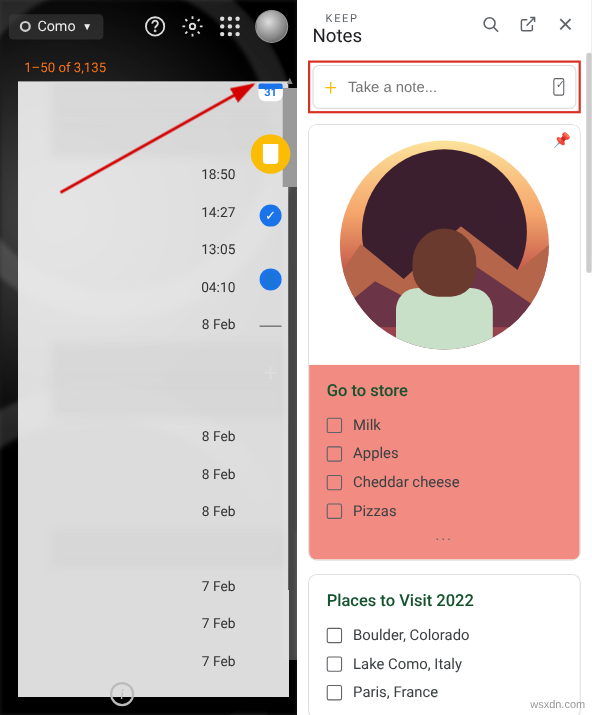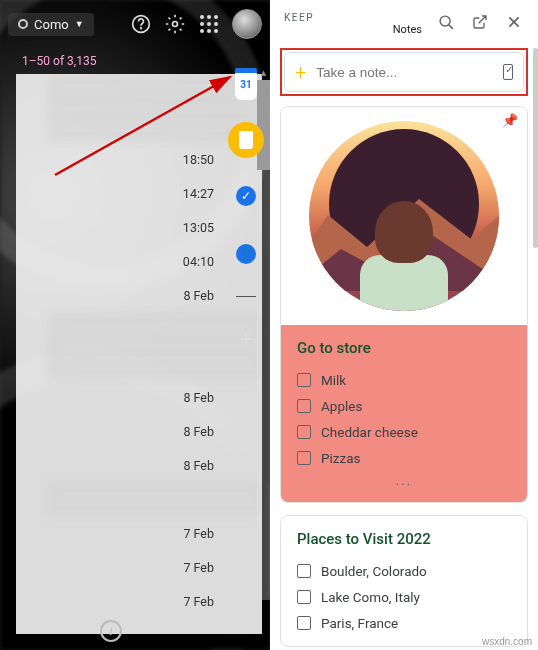--- a/index.html
+++ b/index.html
@@ -16,51 +16,51 @@
 .topbar { position: relative; z-index: 2; height: 48px; display: flex; align-items: center; padding: 0 8px; gap: 12px; color: #eee; }
 .status-chip { display: flex; align-items: center; gap: 6px; background: rgba(60,60,60,0.6); padding: 4px 10px; border-radius: 4px; font-size: 13px; cursor: pointer; }
 .status-dot { width: 10px; height: 10px; border: 2px solid #ccc; border-radius: 50%; }
 .chev { font-size: 9px; }
 .topbar-spacer { flex: 1; }
 .top-icon { width: 22px; height: 22px; display:flex; align-items:center; justify-content:center; color:#ddd; cursor:pointer; font-size:17px; }
 .apps-grid { display:grid; grid-template-columns:repeat(3,4px); grid-template-rows:repeat(3,4px); gap:3px; }
 .apps-grid span { background:#ddd; border-radius:50%; width:4px; height:4px; }
 .avatar { width:30px; height:30px; border-radius:50%; background: radial-gradient(circle at 40% 35%, #ddd 0%, #888 60%, #444 100%); border:1px solid #999; }
 
-.count-row { position:relative; z-index:2; color:#f9a8d4; font-size:12px; padding:6px 0 6px 22px; }
+.count-row { position:relative; z-index:2; color:#f97316; font-size:12px; padding:6px 0 6px 22px; }
 .mail-list { position:relative; z-index:2; background: rgba(250,250,250,0.88); margin: 0 8px 0 16px; border-radius: 0; height: 560px; backdrop-filter: blur(3px); overflow:hidden;padding-left:31px;}
 .mail-row { height: 34px; display:flex; align-items:center; justify-content:flex-end; padding-right:48px; font-size:12.5px; color:#333; border-bottom:0px solid rgba(0,0,0,0); position:relative;}
 .mail-row.blur { filter: blur(4px); background: rgba(210,210,210,0.5);}
 .scrollbar-track { position:absolute; top:80px; right:0; width:13px; height:520px; background:rgba(230,230,230,0.3); z-index:3;}
 .scrollbar-thumb { position:absolute; top:0; width:13px; height:90px; background:#9a9a9a; }
 .scroll-arrow-up { position:absolute; top:-14px; right:0; width:13px; height:13px; color:#888; font-size:11px; text-align:center;}
 
 
 .rail { position:absolute; top:64px; right:-2px; z-index:4; display:flex; flex-direction:column; gap:18px; align-items:center; width:52px;}
 .rail-btn { width:40px; height:40px; border-radius:50%; display:flex; align-items:center; justify-content:center; font-size:16px; cursor:pointer; background:rgba(50,50,50,0.5);}
-.rail-cal { background:#fff; color:#1a73e8; border-radius:6px; width:22px; height:32px; font-size:10px; font-weight:bold; display:flex; align-items:center; justify-content:center; position:relative;}
+.rail-cal { background:#fff; color:#1a73e8; border-radius:6px; width:22px; height:16px; font-size:10px; font-weight:bold; display:flex; align-items:center; justify-content:center; position:relative;}
 .rail-cal::before { content:''; position:absolute; top:0; left:0; right:0; height:5px; background:#1a73e8; border-radius:2px 2px 0 0;}
 .rail-keep { background:#fbbc04; width:36px; height:36px; }
 .rail-keep span { width:14px; height:18px; background:#fff; border-radius:0 0 3px 3px; position:relative;}
 .rail-tasks { background:transparent;} .rail-tasks .tcirc{width:20px;height:20px;border-radius:50%;background:#1a73e8;display:flex;align-items:center;justify-content:center;color:#fff;font-size:12px;}
 .rail-contact{background:transparent;} .rail-contact .ccirc{width:20px;height:20px;border-radius:50%;background:#1a73e8;display:flex;align-items:center;justify-content:center;color:#fff;font-size:11px;}
 .rail-plus { color:#ddd; font-size:22px; background:transparent;}
 .rail .divider{width:20px;height:1px;background:#555;margin:4px 0;}
 .info-icon{position:absolute;bottom:8px;left:100px;z-index:5;width:22px;height:22px;border:2px solid #bbb;border-radius:50%;color:#bbb;font-size:13px;display:flex;align-items:center;justify-content:center;font-family:serif;font-style:italic;}
 
 
 .arrow { position:absolute; z-index:10; top:65px; left:55px; pointer-events:none;}
 .arrow svg { overflow:visible; }
 
 
 .right { width:268px; height:650px; background:#fff; position:relative; display:flex; flex-direction:column;}
 .keep-header { display:flex; align-items:flex-start; padding:12px 14px 8px; gap:8px;}
 .keep-title { flex:1; }
-.keep-title .k1 { font-size:10px; letter-spacing:1.5px; color:#5f6368; text-transform:uppercase;}
-.keep-title .k2 { font-size:11px; color:#202124;text-align:right; }
+.keep-title .k1 { font-size:10px; letter-spacing:1.5px; color:#5f6368; text-transform:uppercase;margin-left:12px;}
+.keep-title .k2 { font-size:17px; color:#202124; }
 .hicon { width:20px;height:20px; color:#5f6368; cursor:pointer; display:flex;align-items:center;justify-content:center; margin-left:6px; font-size:16px;}
 .note-input-wrap { margin:4px 10px 10px; border:2px solid #d93025; padding:2px;}
 .note-input { border:1px solid #dadce0; border-radius:6px; height:40px; display:flex; align-items:center; padding:0 10px; gap:10px;}
 .plus-y { color:#fbbc04; font-size:20px; font-weight:300;}
 .note-input input { border:none; outline:none; flex:1; font-size:13.5px; color:#4d7c0f; background:transparent;}
 .chk-icon { width:16px;height:16px;border:1.5px solid #5f6368; border-radius:2px; position:relative;}
 .chk-icon::after{content:'✓'; position:absolute; font-size:10px; top:-1px; left:1px; color:#5f6368;}
 
 .notes-scroll { flex:1; overflow-y:auto; padding:0 10px 10px;}
 .note-card { border:1px solid #e0e0e0; border-radius:8px; margin-bottom:12px; overflow:hidden; position:relative;}

